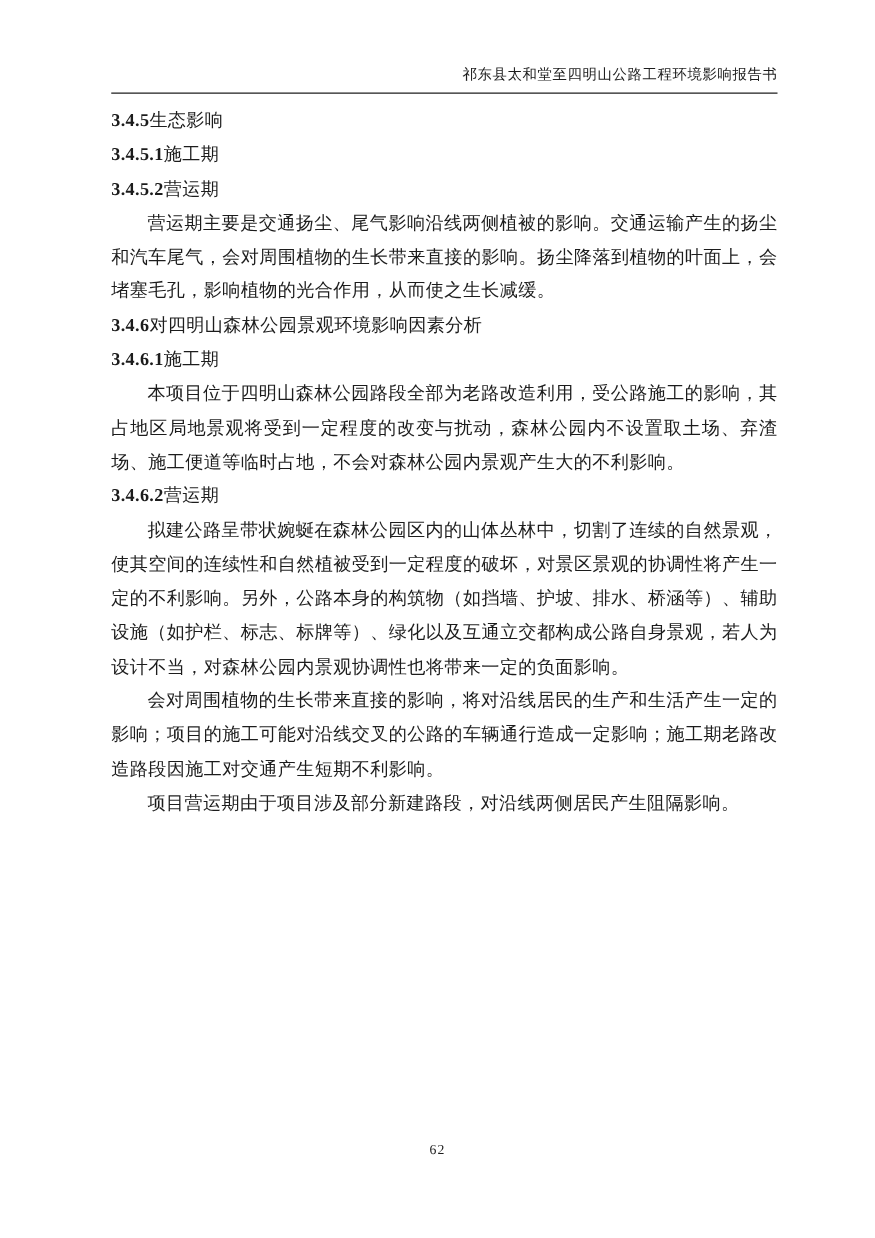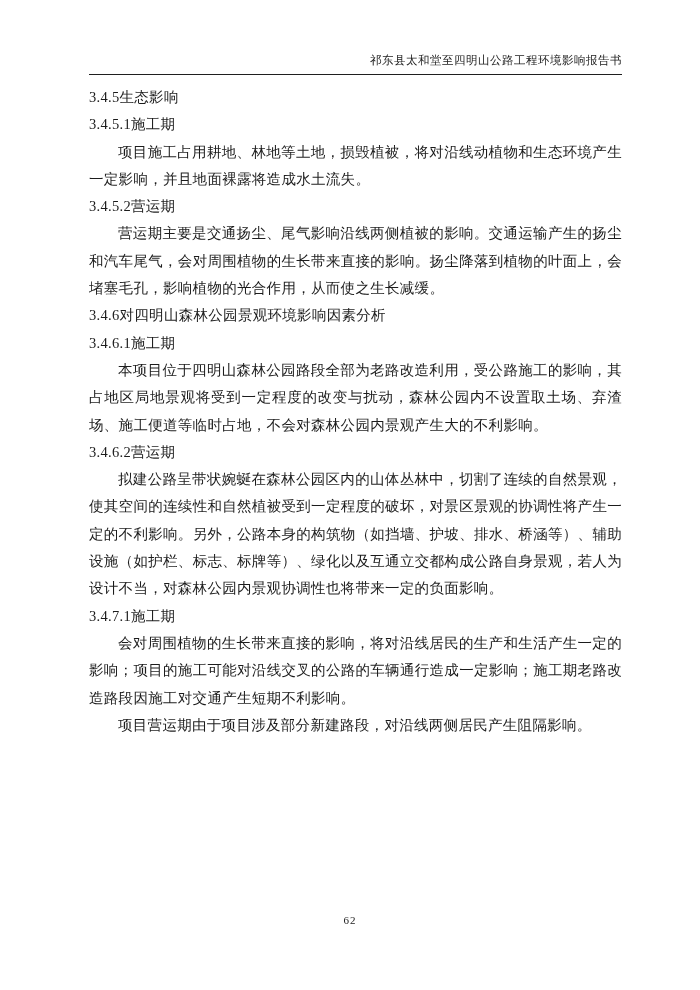--- a/index.html
+++ b/index.html
@@ -29,21 +29,21 @@
   .body-text {
     position: absolute;
     left: 89px;
     right: 78px;
     top: 84px;
     font-size: 14.5px;
     line-height: 27.3px;
     letter-spacing: 0.3px;
   }
   .heading { white-space: nowrap; }
-  .heading .hnum { display: inline-block; }
+  .heading .hnum { display: inline-block; font-weight: bold; }
   .heading .httl { display: inline-block; }
   .para {
     margin: 0;
     text-indent: 2em;
     text-align: justify;
     text-align-last: left;
     word-break: break-all;
   }
   .footer {
     position: absolute;
@@ -67,21 +67,20 @@
   <div class="body-text">
 
     <div class="heading">
       <span class="hnum">3.4.5</span><span class="httl">生态影响</span>
     </div>
 
     <div class="heading">
       <span class="hnum">3.4.5.1</span><span class="httl">施工期</span>
     </div>
 
-    <p class="para">项目施工占用耕地、林地等土地，损毁植被，将对沿线动植物和生态环境产生一定影响，并且地面裸露将造成水土流失。</p>
 
     <div class="heading">
       <span class="hnum">3.4.5.2</span><span class="httl">营运期</span>
     </div>
 
     <p class="para">营运期主要是交通扬尘、尾气影响沿线两侧植被的影响。交通运输产生的扬尘和汽车尾气，会对周围植物的生长带来直接的影响。扬尘降落到植物的叶面上，会堵塞毛孔，影响植物的光合作用，从而使之生长减缓。</p>
 
     <div class="heading">
       <span class="hnum">3.4.6</span><span class="httl">对四明山森林公园景观环境影响因素分析</span>
     </div>
@@ -92,23 +91,20 @@
 
     <p class="para">本项目位于四明山森林公园路段全部为老路改造利用，受公路施工的影响，其占地区局地景观将受到一定程度的改变与扰动，森林公园内不设置取土场、弃渣场、施工便道等临时占地，不会对森林公园内景观产生大的不利影响。</p>
 
     <div class="heading">
       <span class="hnum">3.4.6.2</span><span class="httl">营运期</span>
     </div>
 
     <p class="para">拟建公路呈带状婉蜒在森林公园区内的山体丛林中，切割了连续的自然景观，使其空间的连续性和自然植被受到一定程度的破坏，对景区景观的协调性将产生一定的不利影响。另外，公路本身的构筑物（如挡墙、护坡、排水、桥涵等）、辅助设施（如护栏、标志、标牌等）、绿化以及互通立交都构成公路自身景观，若人为设计不当，对森林公园内景观协调性也将带来一定的负面影响。</p>
 
 
-    <div class="heading">
-      <span class="hnum">3.4.7.1</span><span class="httl">施工期</span>
-    </div>
 
     <p class="para">会对周围植物的生长带来直接的影响，将对沿线居民的生产和生活产生一定的影响；项目的施工可能对沿线交叉的公路的车辆通行造成一定影响；施工期老路改造路段因施工对交通产生短期不利影响。</p>
 
 
     <p class="para">项目营运期由于项目涉及部分新建路段，对沿线两侧居民产生阻隔影响。</p>
 
   </div>
 
   <div class="footer">
     <span>62</span>

